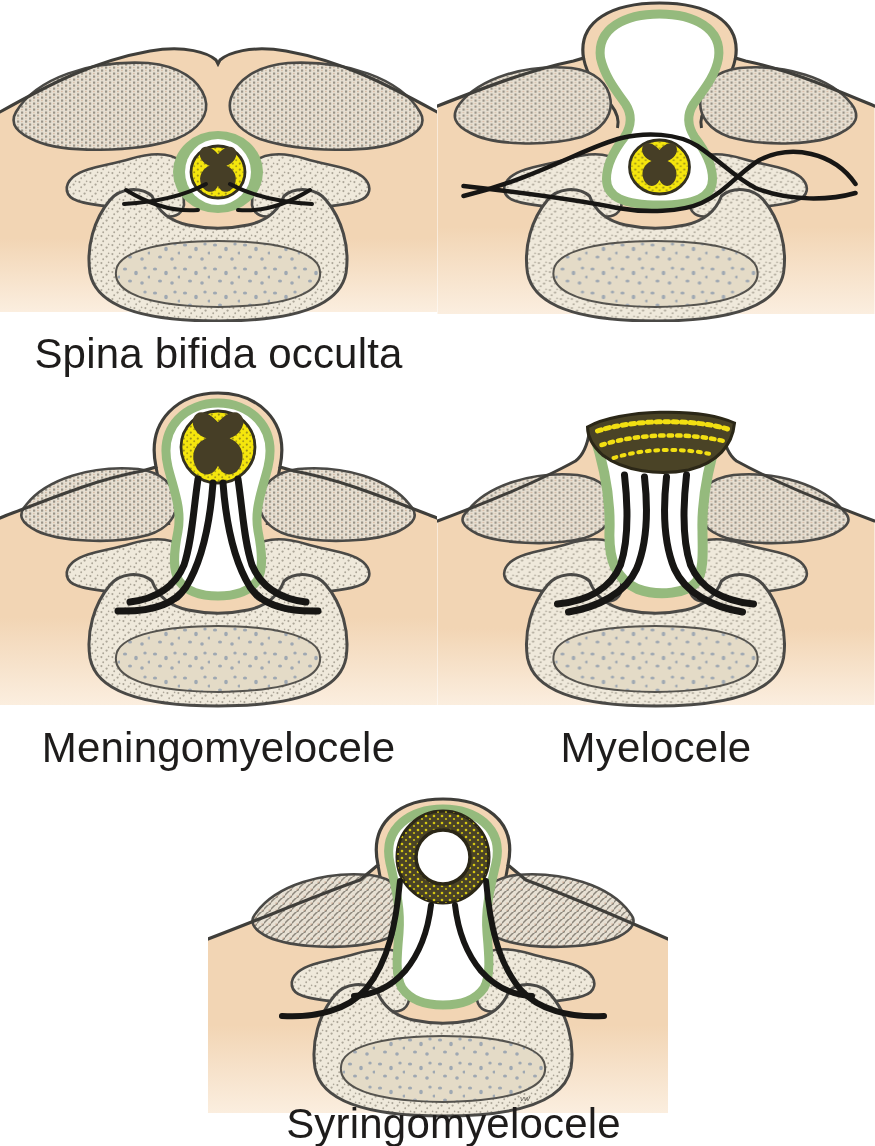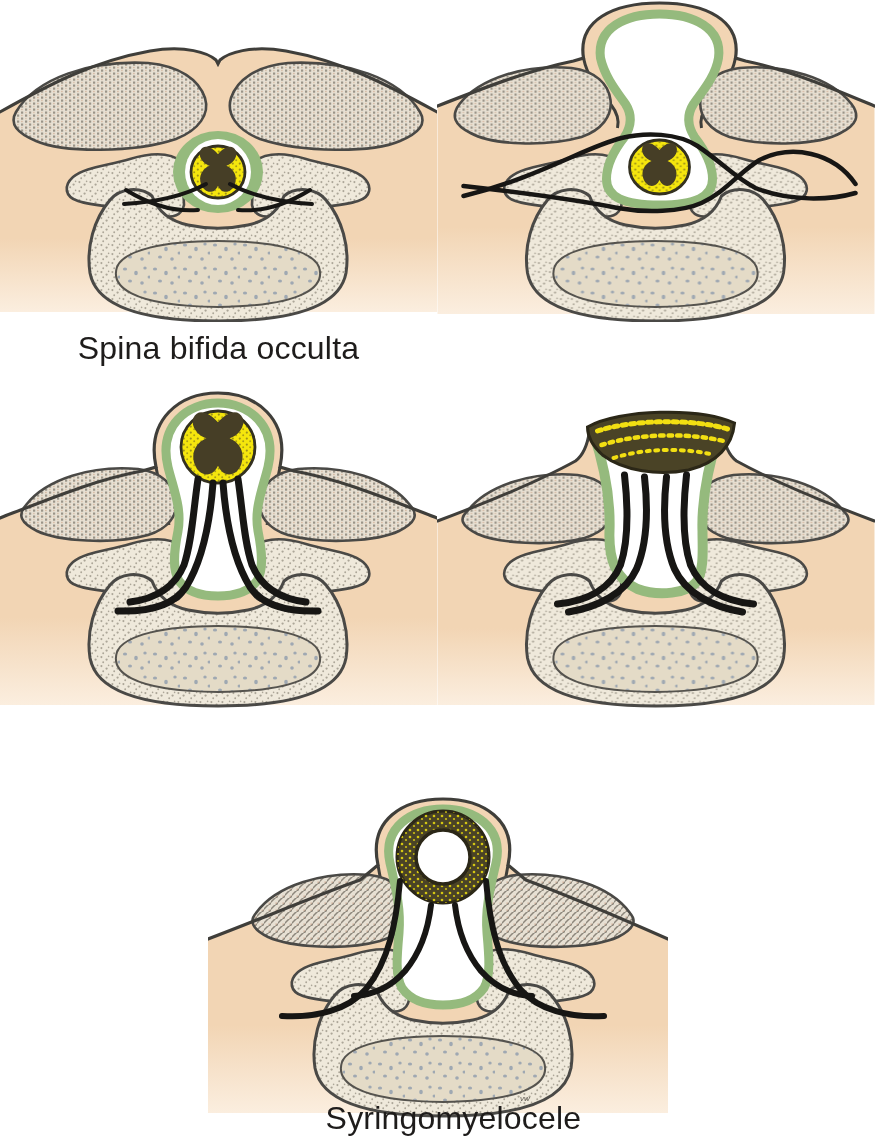--- a/index.html
+++ b/index.html
@@ -1,20 +1,20 @@
 <!DOCTYPE html>
 <html><head>
 <meta charset="utf-8">
 <style>
   html,body{margin:0;padding:0;background:#ffffff;}
   #stage{position:relative;width:875px;height:1146px;background:#ffffff;overflow:hidden;
          font-family:"Liberation Sans", sans-serif;}
   .panel{position:absolute;}
   .panel svg{display:block;}
-  .caption{position:absolute;text-align:center;font-size:32px;letter-spacing:0.2px;
+  .caption{position:absolute;text-align:center;font-size:42px;letter-spacing:0.2px;
            color:#1e1c1b;font-family:"Liberation Sans", sans-serif;}
 </style>
 </head>
 <body>
 
 <div id="stage">
   <div class="panel" style="left:0;top:0;width:437px;height:322px;">
       <svg width="437" height="322" viewBox="0 0 437 322" xmlns="http://www.w3.org/2000/svg">
         <defs>
  <linearGradient id="skin_0" x1="0" y1="0" x2="0" y2="1">
@@ -395,14 +395,16 @@
           <path d="M 192,88 C 188,130 181,168 158,196 C 140,217 108,225 74,223"></path>
           <path d="M 223,112 C 220,138 212,160 197,178 C 182,195 163,202 146,203"></path>
           <path d="M 278,88 C 282,130 289,168 312,196 C 330,217 362,225 396,223"></path>
           <path d="M 247,112 C 250,138 258,160 273,178 C 288,195 307,202 324,203"></path>
         </g>
  <text x="312" y="308" font-size="8" font-style="italic" fill="#5a564e">vw</text>
  </svg>
     </div>
 
   <div class="caption" style="left:0;top:330px;width:437px;">Spina bifida occulta</div>
+  <div class="caption" style="left:0;top:724px;width:437px;">Meningomyelocele</div>
+  <div class="caption" style="left:437px;top:724px;width:438px;">Myelocele</div>
   <div class="caption" style="left:0;top:1100px;width:875px;margin-left:16px;">Syringomyelocele</div>
 </div>
 
 </body></html>

